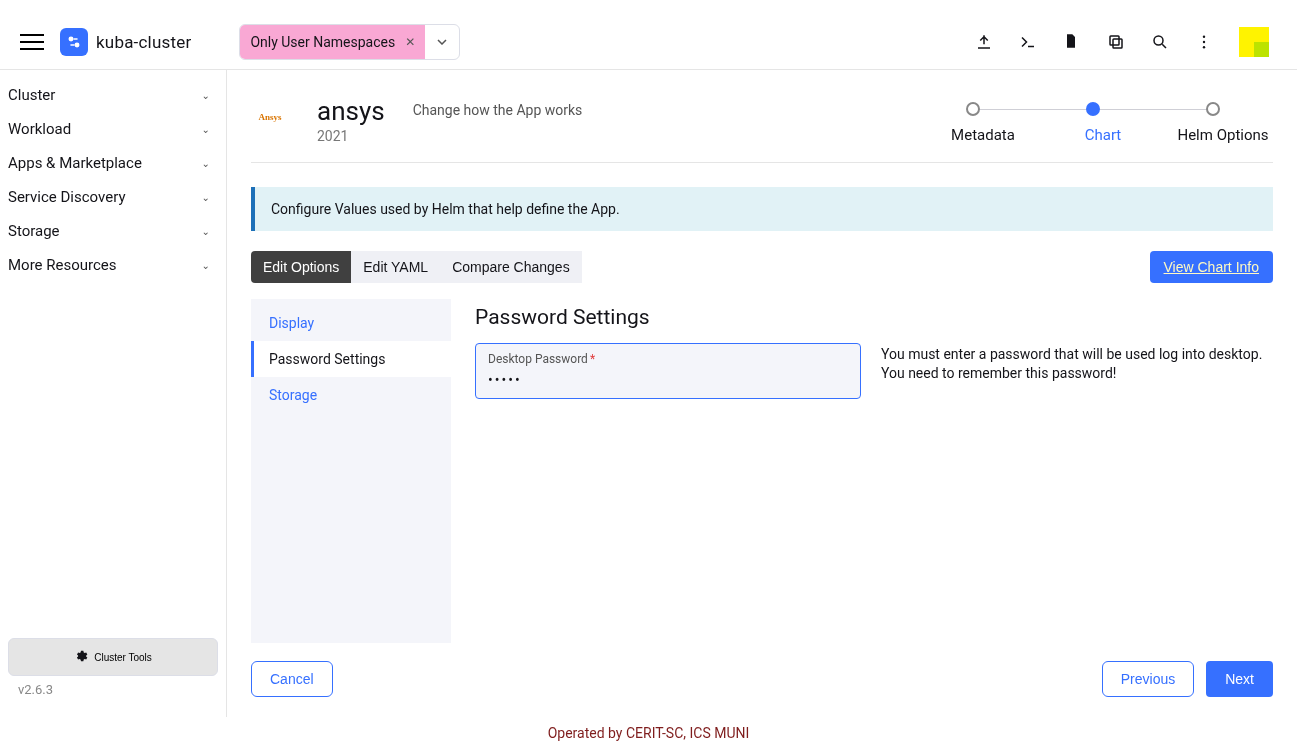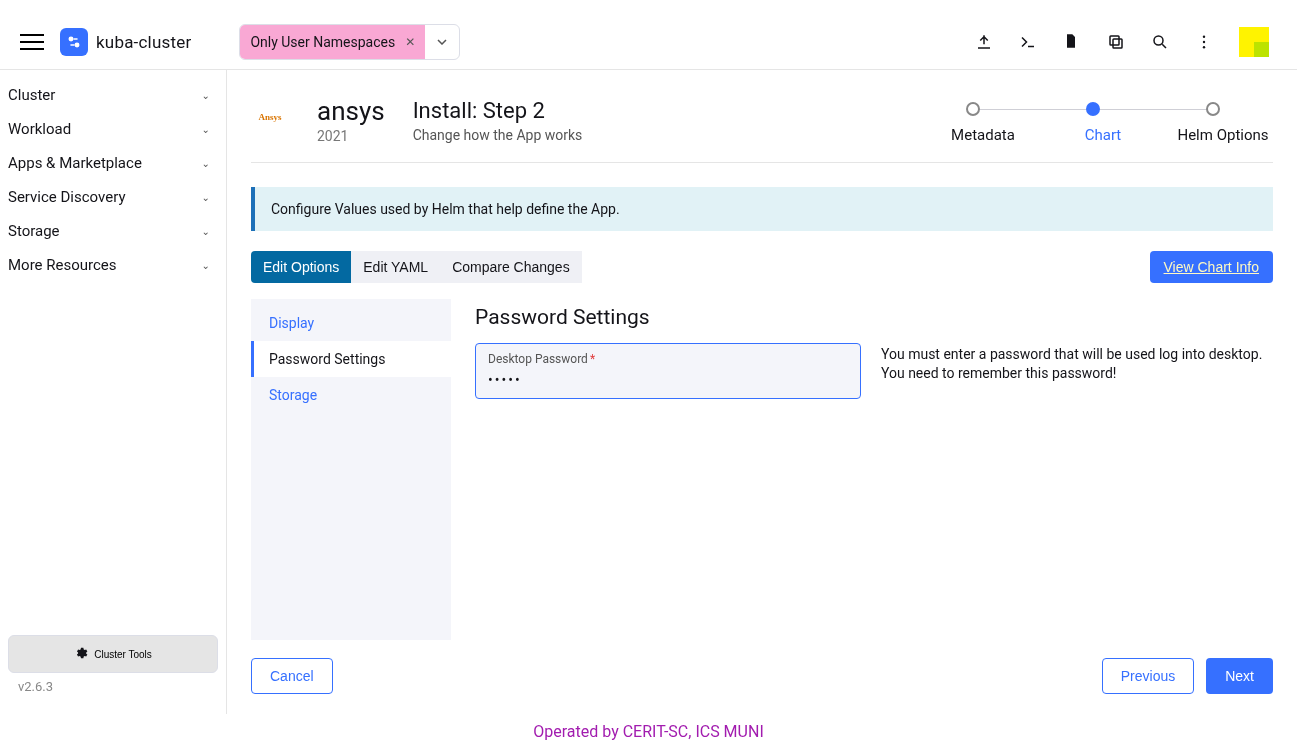--- a/index.html
+++ b/index.html
@@ -55,21 +55,21 @@
   .step-line { height:1px; background:#cfcfd6; width: 130px; margin: 7px -65px 0; z-index:0; }
 
   .install-hr { border:none; border-top:1px solid #e5e5e5; }
 
   
   .infobar { margin-top:24px; background:#e1f2f6; border-left:4px solid #1d70b8; padding:14px 16px; color:#141419; }
 
   
   .tabs-row { margin-top:20px; display:flex; align-items:center; }
   .tab-btn { height:32px; padding:0 12px; border:none; background:#eff0f5; color:#141419; font-size:14px; cursor:pointer; }
-  .tab-btn.active { background:#0369a1; color:#fff; border-radius:4px 0 0 4px; }
+  .tab-btn.active { background:#404040; color:#fff; border-radius:4px 0 0 4px; }
   .tab-btn:last-of-type { border-radius:0 4px 4px 0; }
   .view-chart { margin-left:auto; background:#3670ff; color:#fef9c3; border:none; border-radius:4px; height:32px; padding:0 14px; font-size:14px; cursor:pointer;text-decoration:underline; }
 
   
   .values-wrap { display:flex; gap:24px; margin-top:16px; flex:1; min-height:0; }
   .values-nav { width:200px; background:#f4f5fa; padding-top:6px; }
   .vnav-item { display:block; padding:10px 18px; color:#3670ff; cursor:pointer; font-size:14px; }
   .vnav-item.active { color:#141419; background:#fff; position:relative; }
   .vnav-item.active::before { content:""; position:absolute; left:0; top:0; bottom:0; width:3px; background:#3670ff; }
 
@@ -78,25 +78,25 @@
   .form-row { display:flex; gap:20px; }
   .field { width:386px; border:1px solid #3670ff; border-radius:4px; background:#f4f5fa; padding:8px 12px 10px; }
   .field-label { font-size:12px; color:#555; display:flex; gap:2px; }
   .field-label .req { color:#e03a3a; }
   .field-value { font-size:14px; margin-top:6px; letter-spacing:2px; }
   .field-help { flex:1; font-size:14px; color:#141419; line-height:1.35; padding-top:2px; }
 
   
   .actions { display:flex; align-items:center; padding:18px 0 20px; gap:12px; }
   .btn { height:36px; padding:0 18px; border-radius:4px; font-size:14px; cursor:pointer; border:1px solid transparent; }
-  .btn-outline { background:#fff; border-color:#3670ff; color:#3670ff; }
+  .btn-outline { background:#fff; border-color:#3670ff; color:#3670ff;border-radius:6px; }
   .btn-primary { background:#3670ff; color:#fff; }
   .actions-spacer { flex:1; }
 
-  .footer { text-align:center; font-size:16px; padding:8px 0 14px; color:#a21caf; }
+  .footer { text-align:center; font-size:14px; padding:8px 0 14px; color:#7f1d1d; }
 </style>
 </head>
 <body>
 
 <div class="header">
   <div class="burger">
     <div></div>
       <div></div>
       <div></div>
   </div>
@@ -215,21 +215,20 @@
 
     <div class="install-head">
       <div class="install-app-icon">
         <span style="color:#d97400;font-family:serif;">Ansys</span>
       </div>
       <div class="app-title-block">
         <div class="app-name">ansys</div>
         <div class="app-year">2021</div>
       </div>
       <div class="step-block">
-        <div class="step-title">Install: Step 2</div>
         <div class="step-sub">Change how the App works</div>
       </div>
 
       <div class="stepper">
         <div class="step">
           <div class="step-circle"></div>
           <div class="step-label">Metadata</div>
         </div>
         <div class="step-line"></div>
         <div class="step active">

